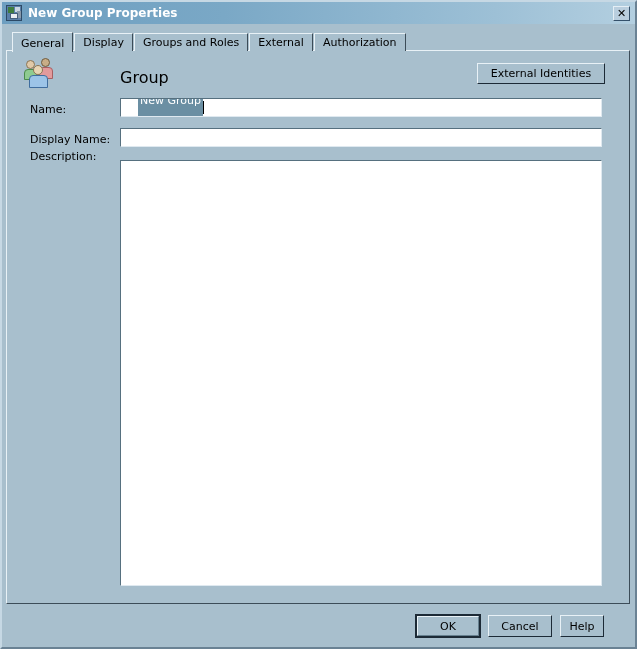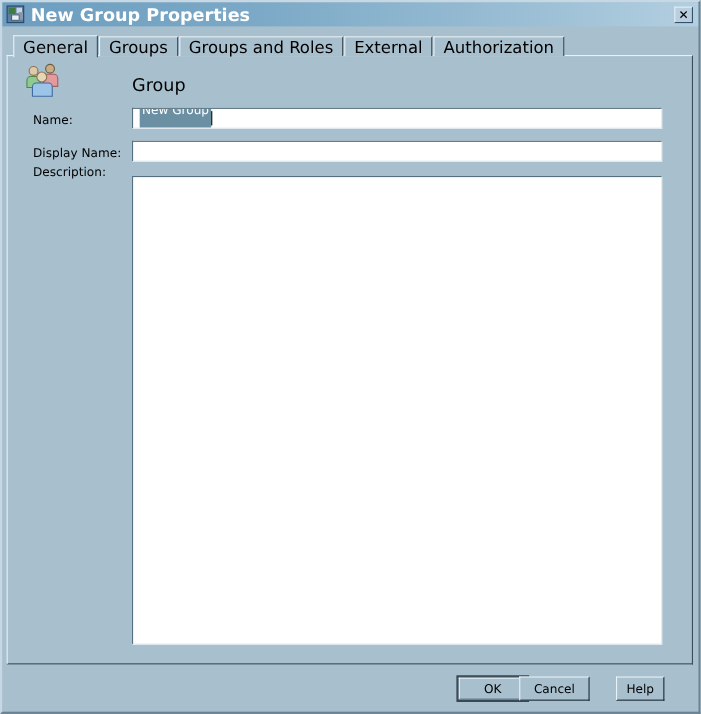--- a/index.html
+++ b/index.html
@@ -44,21 +44,21 @@
     box-sizing: border-box;
     overflow: hidden;
   }
   .ti-sq1 { position:absolute; left:1px; top:1px; width:6px; height:6px; background:#3f7d3f; }
   .ti-sq2 { position:absolute; right:1px; top:1px; width:5px; height:5px; background:#c9d6e2; }
   .ti-sq3 { position:absolute; left:3px; bottom:1px; width:8px; height:6px; background:#e8edf2; border:1px solid #44607c; box-sizing:border-box; }
   .ti-sq4 { position:absolute; right:0px; bottom:2px; width:4px; height:7px; background:#8899aa; }
 
   .titlebar-text {
     margin-left: 6px;
-    font-size: 16px;
+    font-size: 12px;
     font-weight: bold;
     color: #ffffff;
     white-space: nowrap;
     letter-spacing: 0px;
   }
   .titlebar-spacer { flex: 1 1 auto; }
   .close-btn {
     width: 17px; height: 15px;
     margin-right: 5px;
     background: #b9cede;
@@ -86,21 +86,21 @@
     height: 19px;
     display: flex;
     align-items: flex-end;
     z-index: 5;
   }
   .tab {
     height: 18px;
     padding: 0 8px 0 8px;
     display: flex;
     align-items: center;
-    font-size: 15px;
+    font-size: 11px;
     color: #000;
     background: #a8bfcd;
     border-top: 1px solid #e8f1f6;
     border-left: 1px solid #e8f1f6;
     border-right: 1px solid #3c4c58;
     box-sizing: border-box;
     white-space: nowrap;
     cursor: default;
     margin-right: 1px;
     position: relative;
@@ -196,21 +196,21 @@
     overflow: hidden;
   }
   .inp-name { left: 120px; top: 98px; width: 482px; height: 19px; display: flex; align-items: center; }
   .inp-display { left: 120px; top: 128px; width: 482px; height: 19px; display: flex; align-items: center; }
   .inp-desc { left: 120px; top: 160px; width: 482px; height: 426px; }
 
   .sel-text {
     background: #6b8fa3;
     color: #ffffff;
     padding: 1px 2px 16px 2px;
-    margin-left: 6px;
+    margin-left: 17px;
     font-size: 11px;
     line-height: 13px;
     white-space: nowrap;
   }
   .inp-caret {
     display: inline-block;
     width: 1px;
     height: 13px;
     background: #000;
     vertical-align: middle;
@@ -243,21 +243,21 @@
   }
   .btn-ok .inner {
     width: 100%; height: 100%;
     border-top: 1px solid #e8f1f6;
     border-left: 1px solid #e8f1f6;
     border-right: 1px solid #66808f;
     border-bottom: 1px solid #66808f;
     box-sizing: border-box;
     display: flex; align-items: center; justify-content: center;
   }
-  .btn-cancel { left: 472px; top: 615px; width: 64px; }
+  .btn-cancel { left: 488px; top: 615px; width: 64px; }
   .btn-help { left: 560px; top: 615px; width: 44px; }
 
   
   .dlg-frame {
     position: absolute;
     left: 0; top: 0; right: 0; bottom: 0;
     border-top: 2px solid #c6d8e4;
     border-left: 2px solid #c6d8e4;
     border-right: 2px solid #6a8294;
     border-bottom: 2px solid #6a8294;
@@ -280,21 +280,21 @@
     <div class="titlebar-text">New Group Properties</div>
     <div class="titlebar-spacer"></div>
     <div class="close-btn">✕</div>
   </div>
 
   <div class="tabstrip">
     <div class="tab active">
       <span>General</span>
     </div>
     <div class="tab">
-      <span>Groups</span>
+      <span>Display</span>
     </div>
     <div class="tab">
       <span>Groups and Roles</span>
     </div>
     <div class="tab">
       <span>External</span>
     </div>
     <div class="tab">
       <span>Authorization</span>
     </div>
@@ -306,20 +306,21 @@
     <div class="person pl-head"></div>
     <div class="person pl-body"></div>
     <div class="person pr-head"></div>
     <div class="person pr-body"></div>
     <div class="person pf-head"></div>
     <div class="person pf-body"></div>
   </div>
 
   <div class="group-type-label">Group</div>
 
+  <div class="ext-btn">External Identities</div>
 
   <div class="field-label lbl-name">Name:</div>
   <div class="text-input inp-name">
     <span class="sel-text">New Group</span>
       <span class="inp-caret"></span>
   </div>
 
   <div class="field-label lbl-display">Display Name:</div>
   <div class="text-input inp-display">
     <span style="margin-left:3px;"></span>

